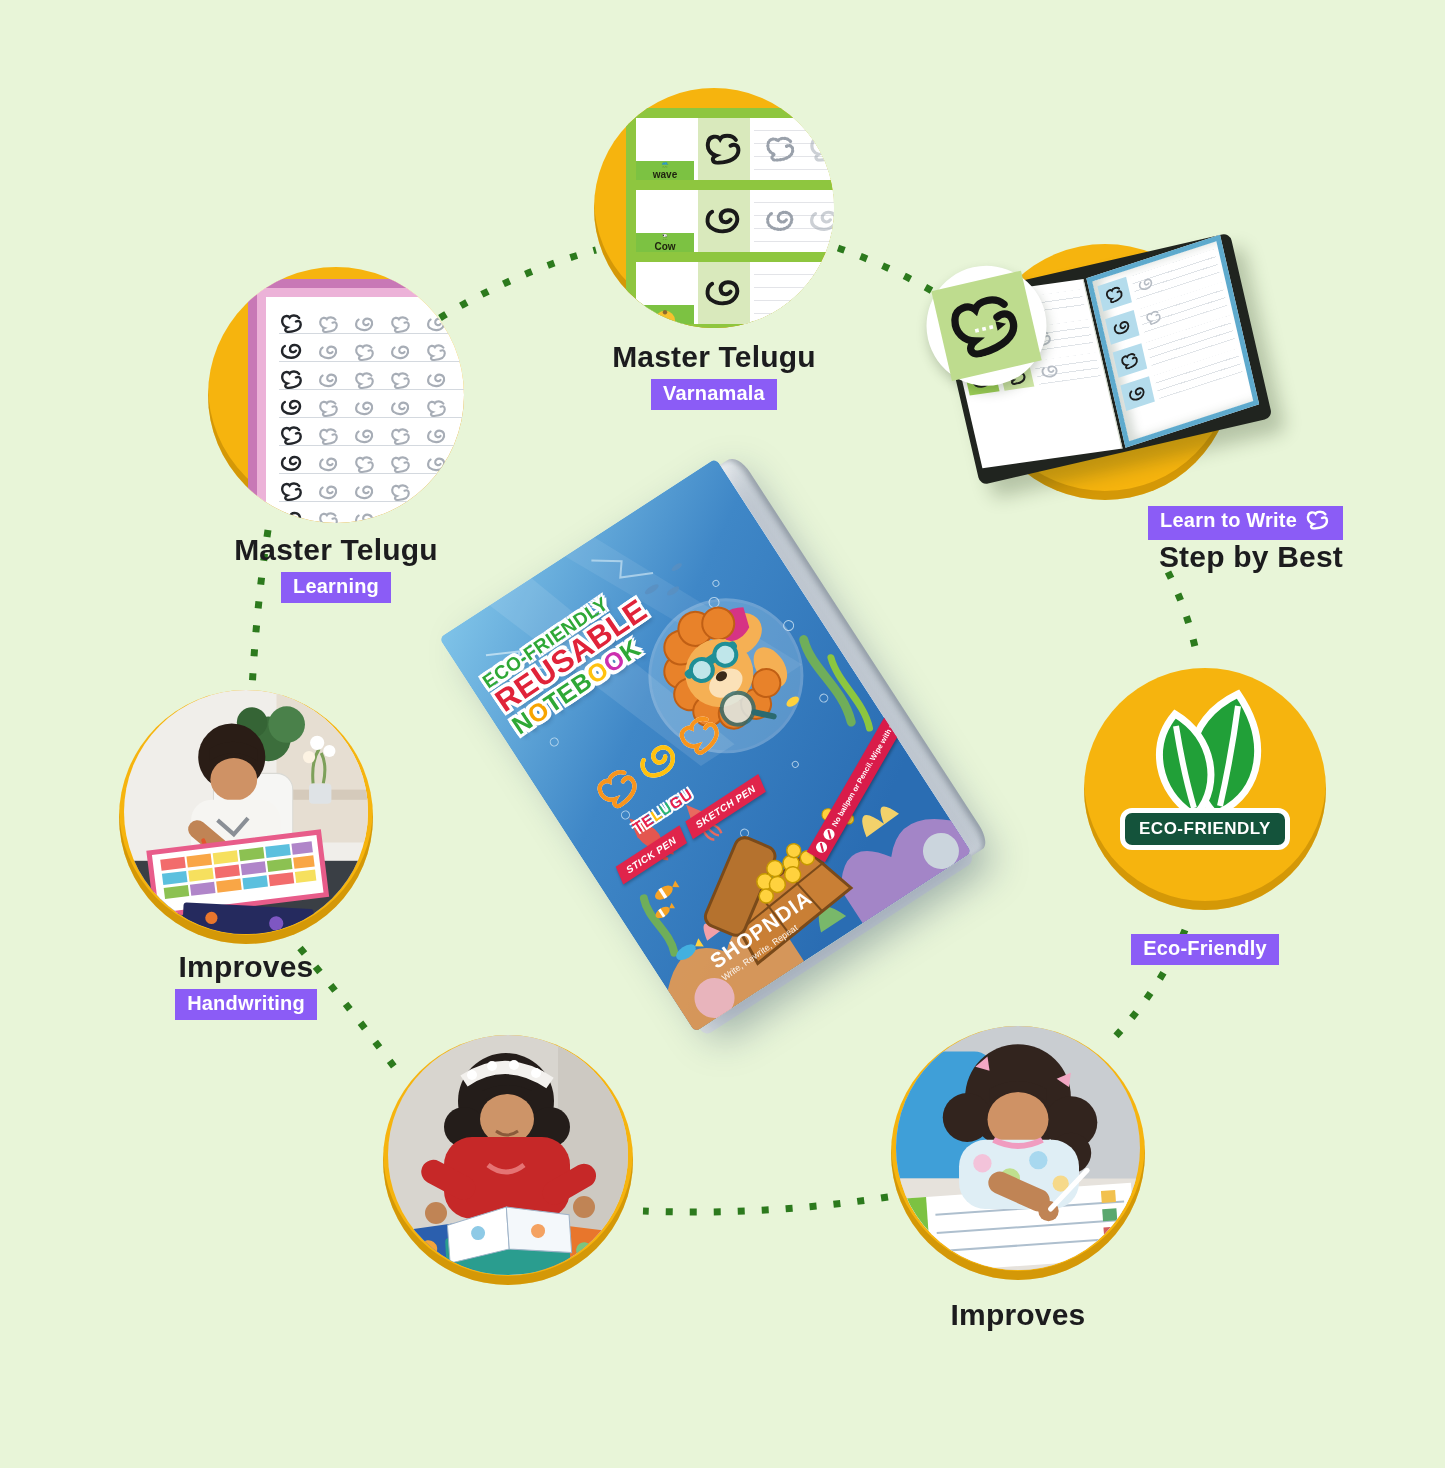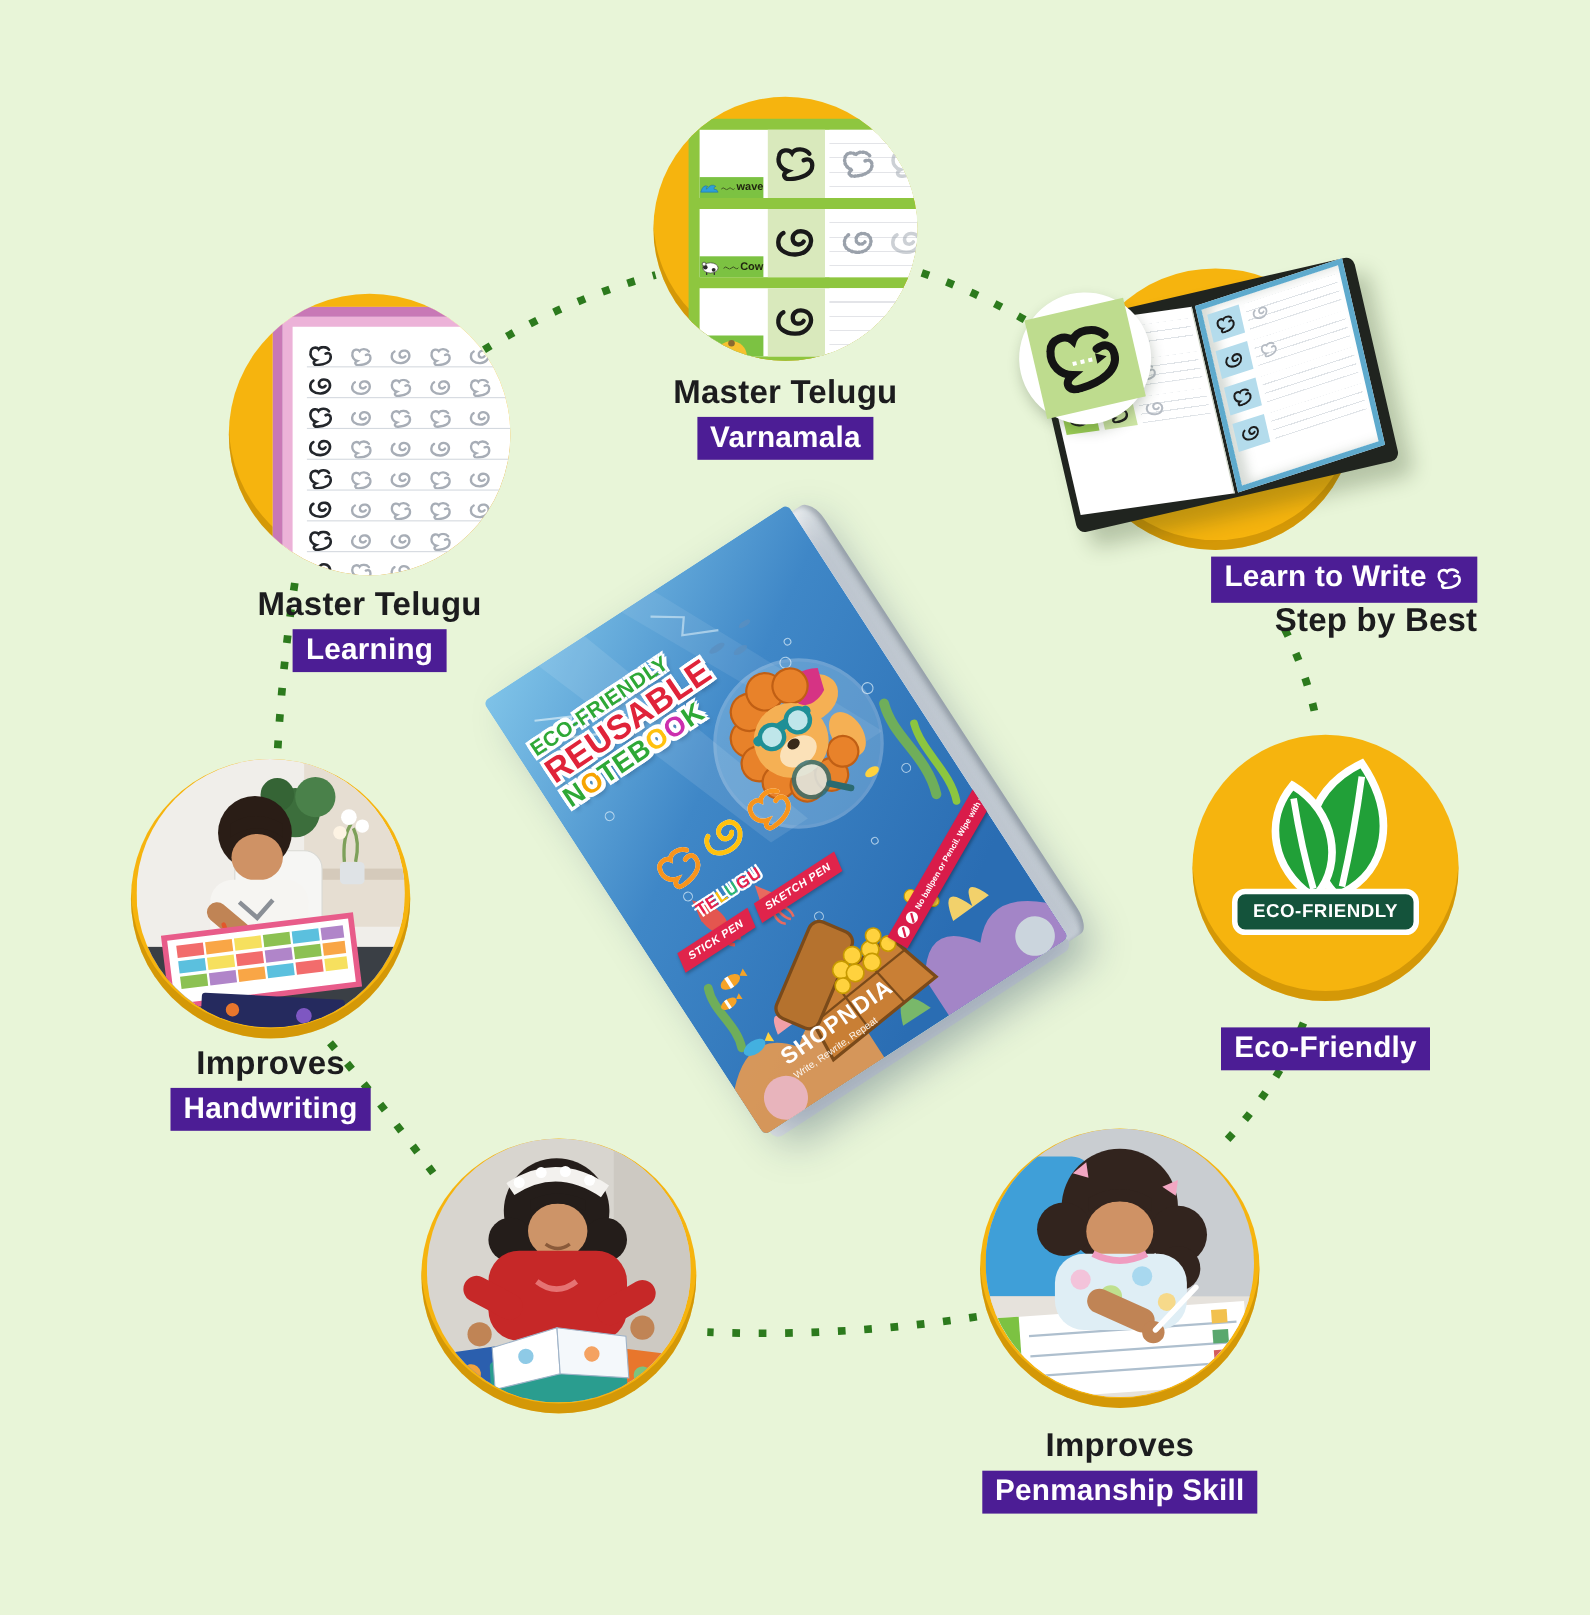--- a/index.html
+++ b/index.html
@@ -9,28 +9,28 @@
   
   #connectors{position:absolute;left:0;top:0;z-index:1;}
   .dotline{fill:none;stroke:#2c7a1d;stroke-width:7;stroke-dasharray:7 17;stroke-linecap:butt;}
 
   
   .node{position:absolute;z-index:3;}
   .ycircle{position:absolute;border-radius:50%;background:#f6b40e;
            box-shadow:inset 0 -9px 0 rgba(170,118,0,.45);overflow:hidden;}
   .node-labels{position:absolute;left:50%;transform:translateX(-50%);width:380px;text-align:center;line-height:1.15;}
   .lbl-black{font-size:30px;font-weight:800;color:#1c1c1e;letter-spacing:.2px;}
-  .lbl-badge{display:inline-block;background:#4c1d95;color:#ffffff;font-size:27px;font-weight:800;
+  .lbl-badge{display:inline-block;background:#8b5cf6;color:#ffffff;font-size:20px;font-weight:800;
              padding:3px 12px 5px;margin-top:4px;letter-spacing:.2px;}
   .lbl-badge .mini-glyph{display:inline-block;vertical-align:-3px;margin-left:8px;}
 
   
   .ws-varna{position:absolute;left:32px;top:20px;width:250px;height:250px;background:#8ec63f;border-radius:6px;padding:10px 0 0 10px;box-sizing:border-box;}
   .ws-row{display:flex;height:62px;background:#ffffff;margin-bottom:10px;}
-  .ws-img{width:58px;background:#7cc242;display:flex;align-items:center;justify-content:center;gap:1px;margin-top:43px;}
+  .ws-img{width:58px;background:#7cc242;display:flex;flex-direction:column;align-items:center;gap:1px;margin-top:43px;}
   .ws-img .eng{font-size:10px;font-weight:700;color:#20250f;}
   .ws-letter{width:52px;background:#d9e9bc;display:flex;align-items:center;justify-content:center;margin-left:4px;color:#191919;}
   .ws-trace{flex:1;margin-left:4px;background:repeating-linear-gradient(#ffffff 0 12px,#e3e4e8 12px 13px);
             display:flex;align-items:center;gap:10px;padding-left:10px;color:#9aa1ab;}
 
   
   .ws-cons{position:absolute;left:40px;top:12px;width:256px;height:256px;background:#ffffff;
            border-left:9px solid #c878b6;border-top:9px solid #c878b6;
            box-shadow:inset 9px 9px 0 #ecb2d8;padding:18px 0 0 22px;box-sizing:border-box;}
   .cons-row{display:flex;align-items:flex-end;gap:12px;height:27px;border-bottom:1px solid #d4d9df;color:#23262b;}
@@ -544,21 +544,20 @@
           <g transform="rotate(24 120 170)">
               <rect x="86" y="152" width="64" height="22" rx="11" fill="#c08455"></rect>
             </g>
           <circle cx="150" cy="182" r="10" fill="#c08455"></circle>
           <line x1="152" y1="180" x2="188" y2="142" stroke="#ffffff" stroke-width="5" stroke-linecap="round"></line>
         </g>
       </svg>
     </div>
     <div class="node-labels" style="top:272px;">
       <div class="lbl-black">Improves</div>
-      <div class="lbl-badge">Penmanship Skill</div>
     </div>
   </div>
 
   <div class="node" style="left:383px;top:1035px;width:250px;height:250px;">
     <div class="ycircle" style="left:0;top:0;width:250px;height:250px;"></div>
     <div class="photo-wrap" style="left:5px;top:0;width:240px;height:240px;">
       <svg width="240" height="240" viewBox="0 0 240 240">
         <rect width="240" height="240" fill="#d8d5cf"></rect>
         <rect x="170" width="70" height="240" fill="#cdc9c2"></rect>
         <g>

